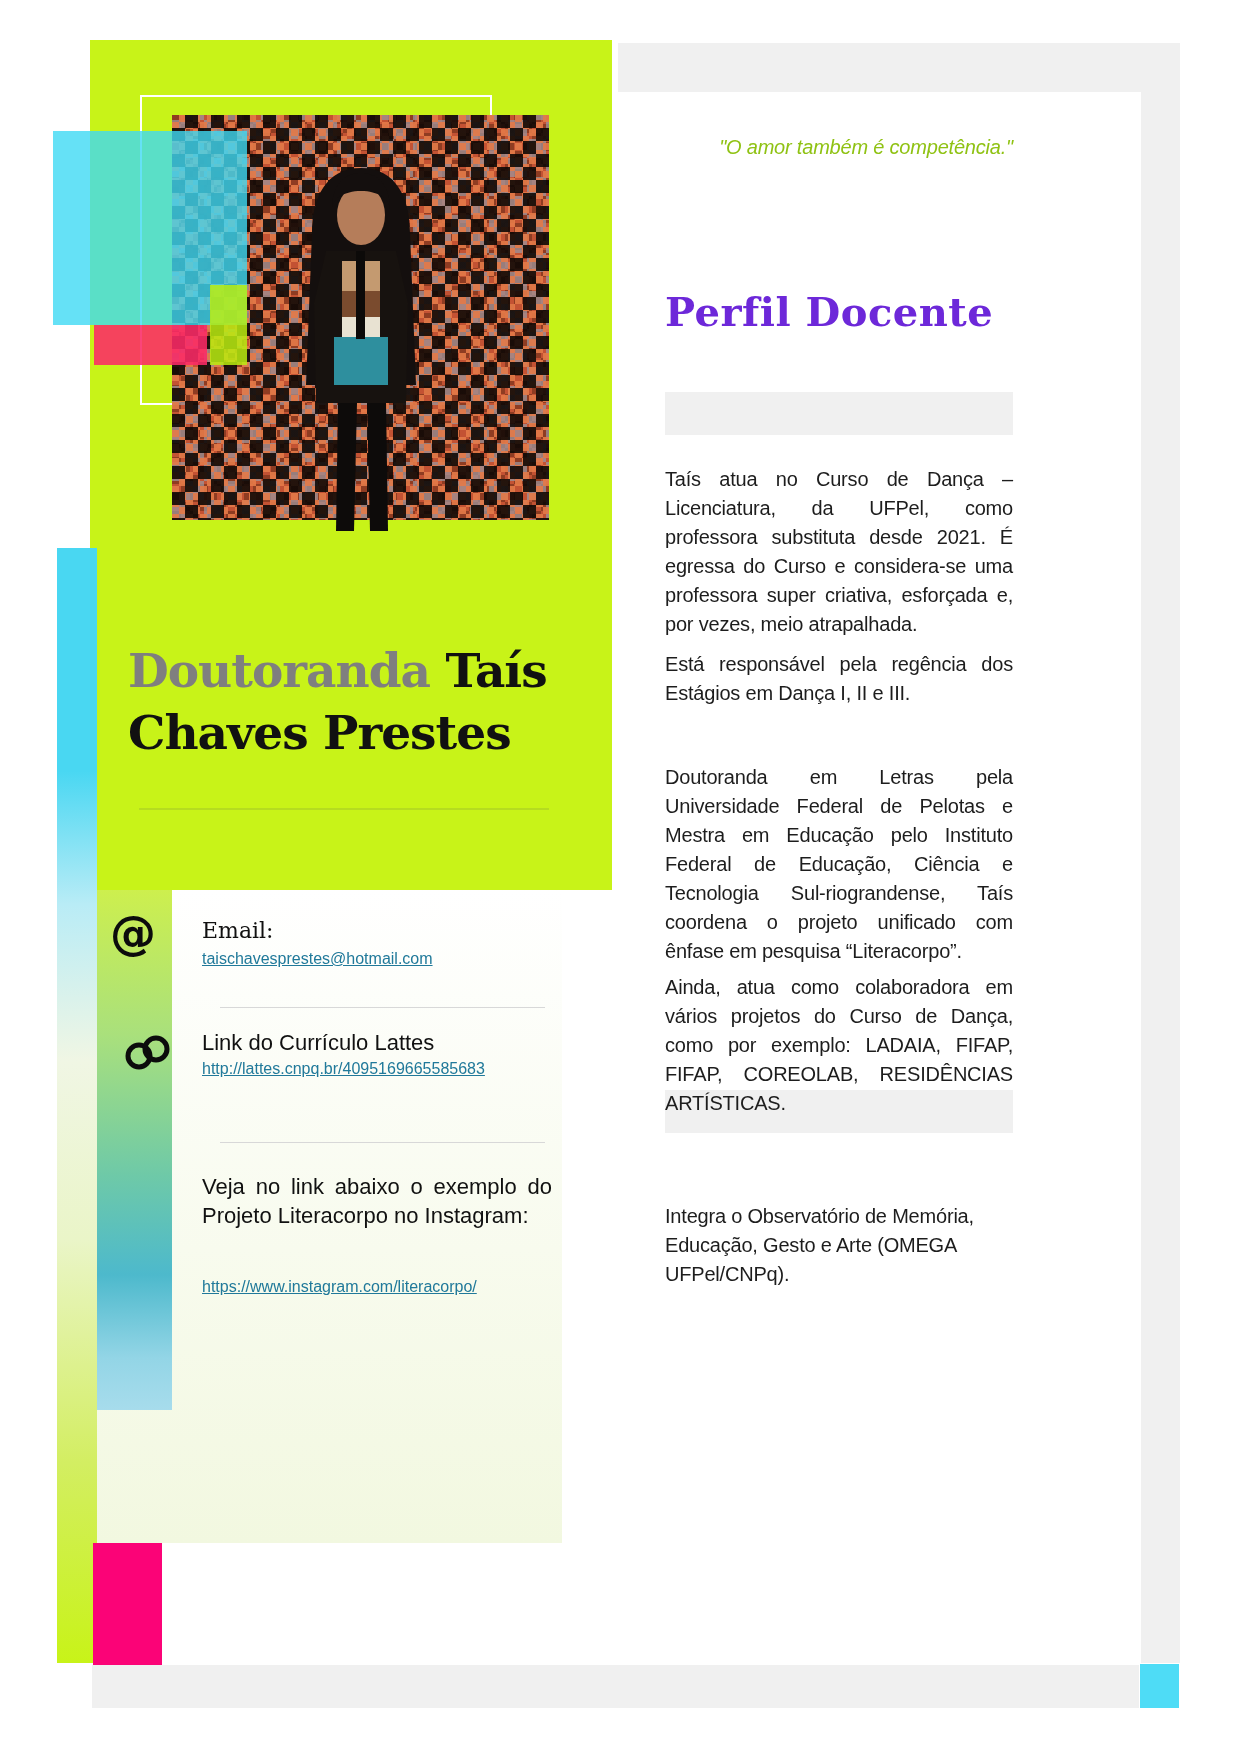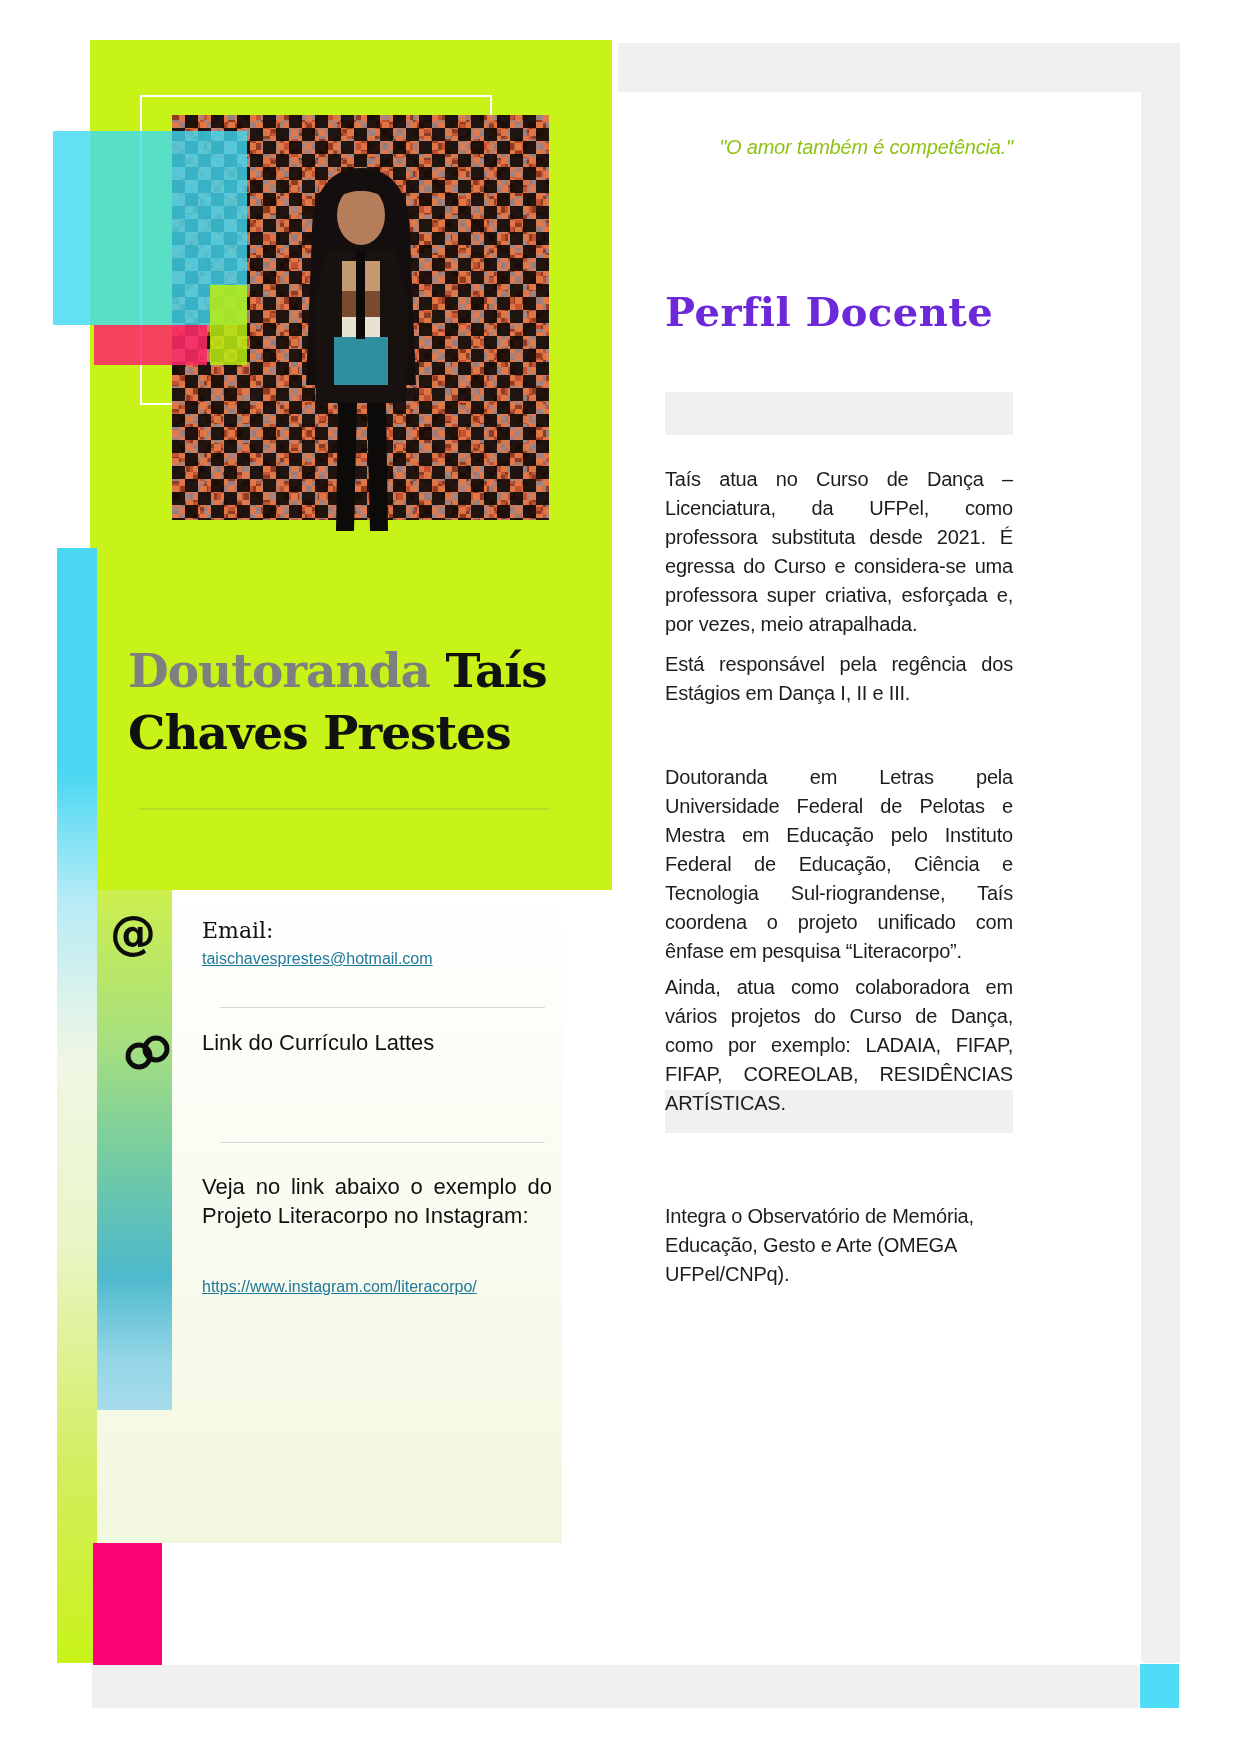--- a/index.html
+++ b/index.html
@@ -119,20 +119,21 @@
   <div class="abs c-label serifb email-label">Email:</div>
   <a class="abs c-link email-link">taischavesprestes@hotmail.com</a>
 
   <div class="abs divider div1"></div>
 
   <svg class="abs link-icon" width="52" height="42" viewBox="0 0 52 42">
     <circle cx="17" cy="24" r="11" fill="none" stroke="#0c0c0c" stroke-width="5"></circle>
     <circle cx="34" cy="17" r="11" fill="none" stroke="#0c0c0c" stroke-width="5"></circle>
   </svg>
   <div class="abs c-label lattes-label">Link do Currículo Lattes</div>
+  <a class="abs c-link lattes-link">http://lattes.cnpq.br/4095169665585683</a>
 
   <div class="abs divider div2"></div>
 
   <div class="abs c-label insta-label">Veja no link abaixo o exemplo do Projeto Literacorpo no Instagram:</div>
   <a class="abs c-link insta-link">https://www.instagram.com/literacorpo/</a>
 
   <div class="abs quote">"O amor também é competência."</div>
   <div class="abs heading">Perfil Docente</div>
   <div class="abs gbar gbar1"></div>
 

